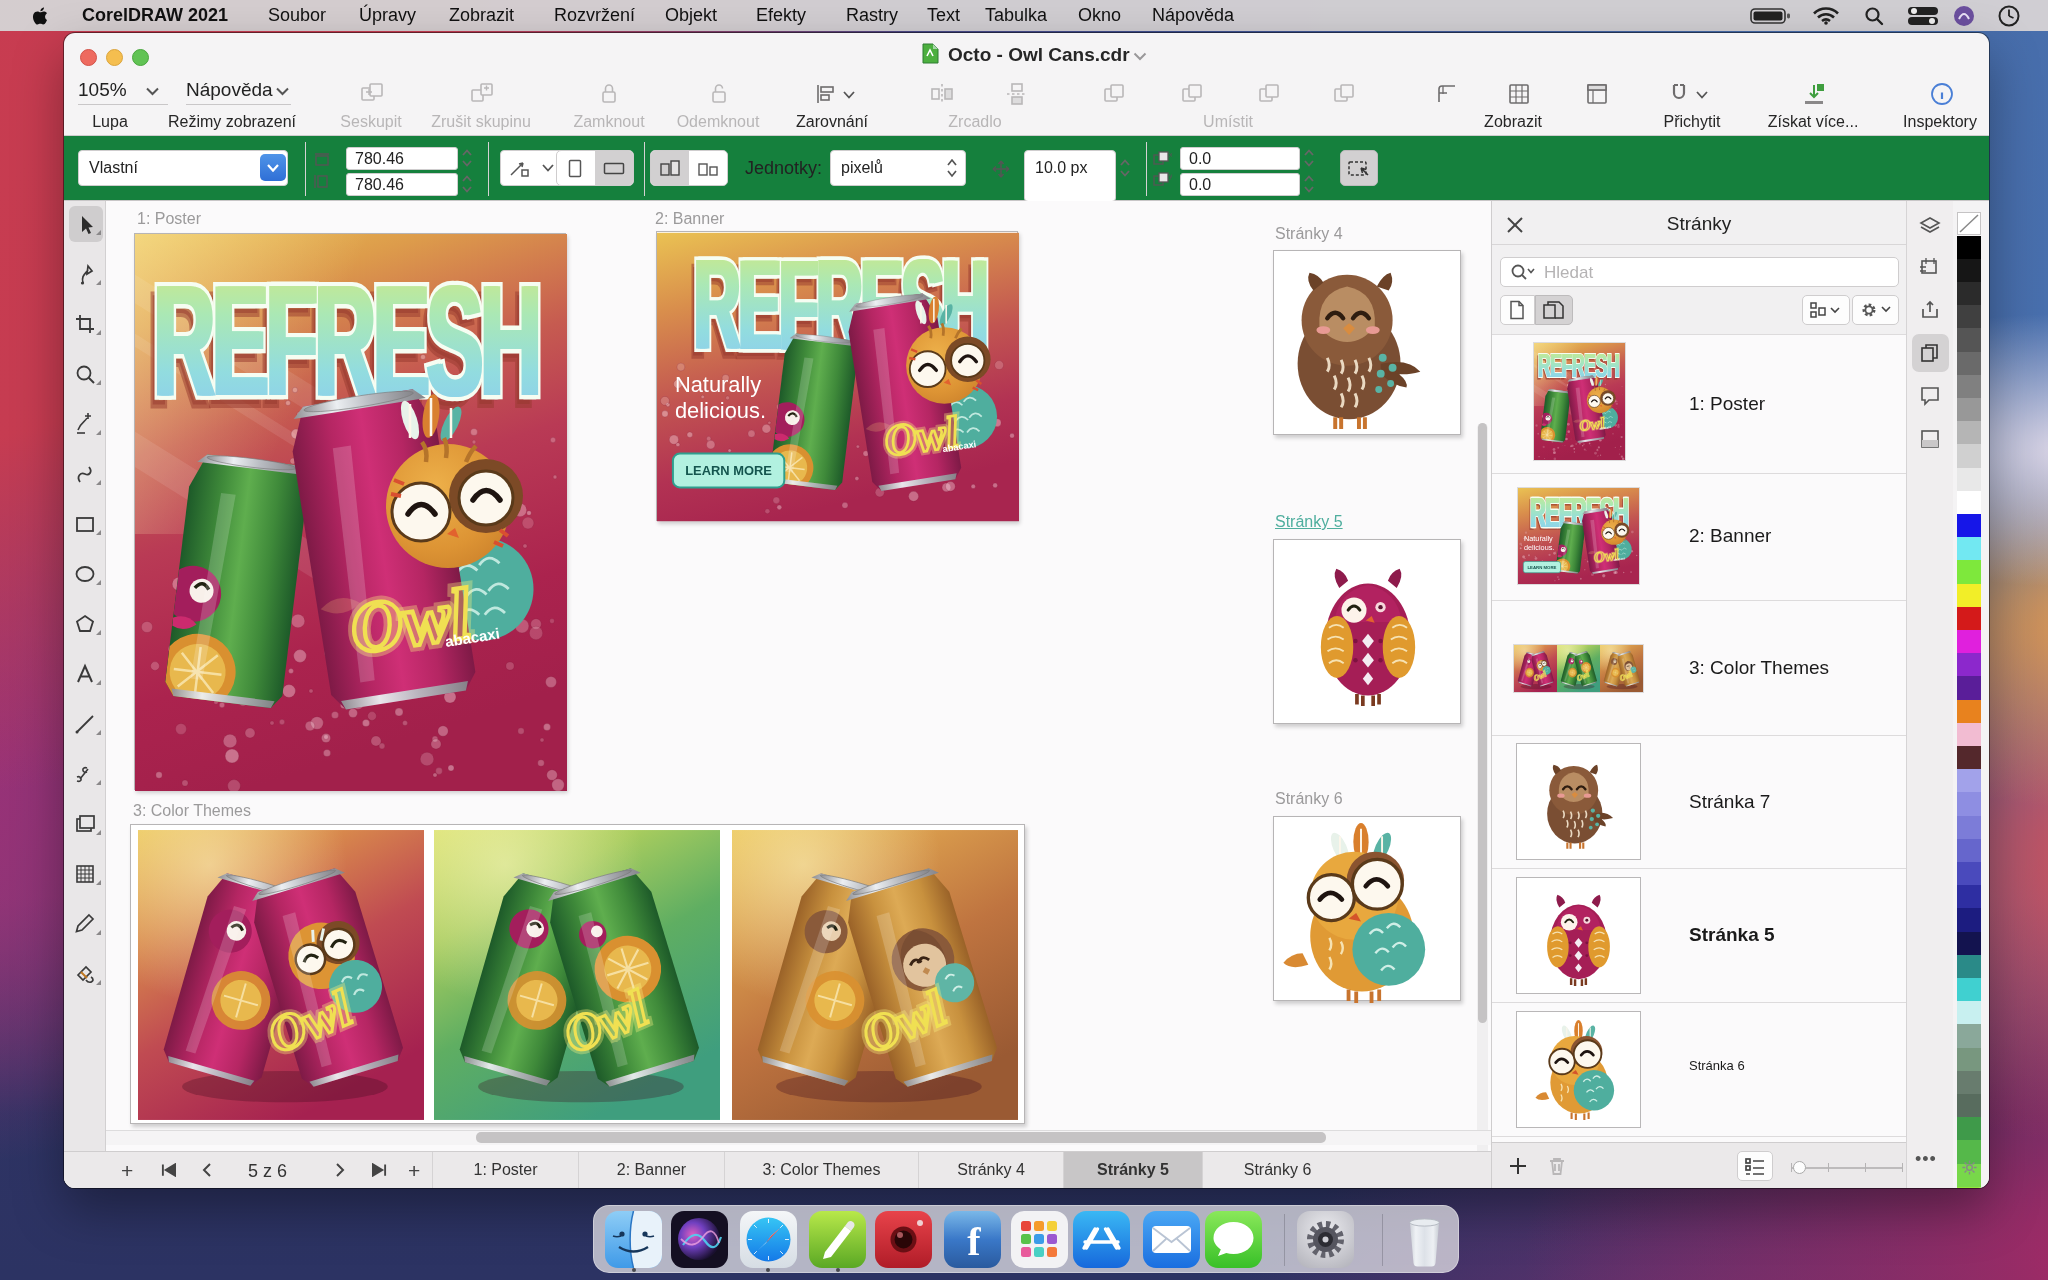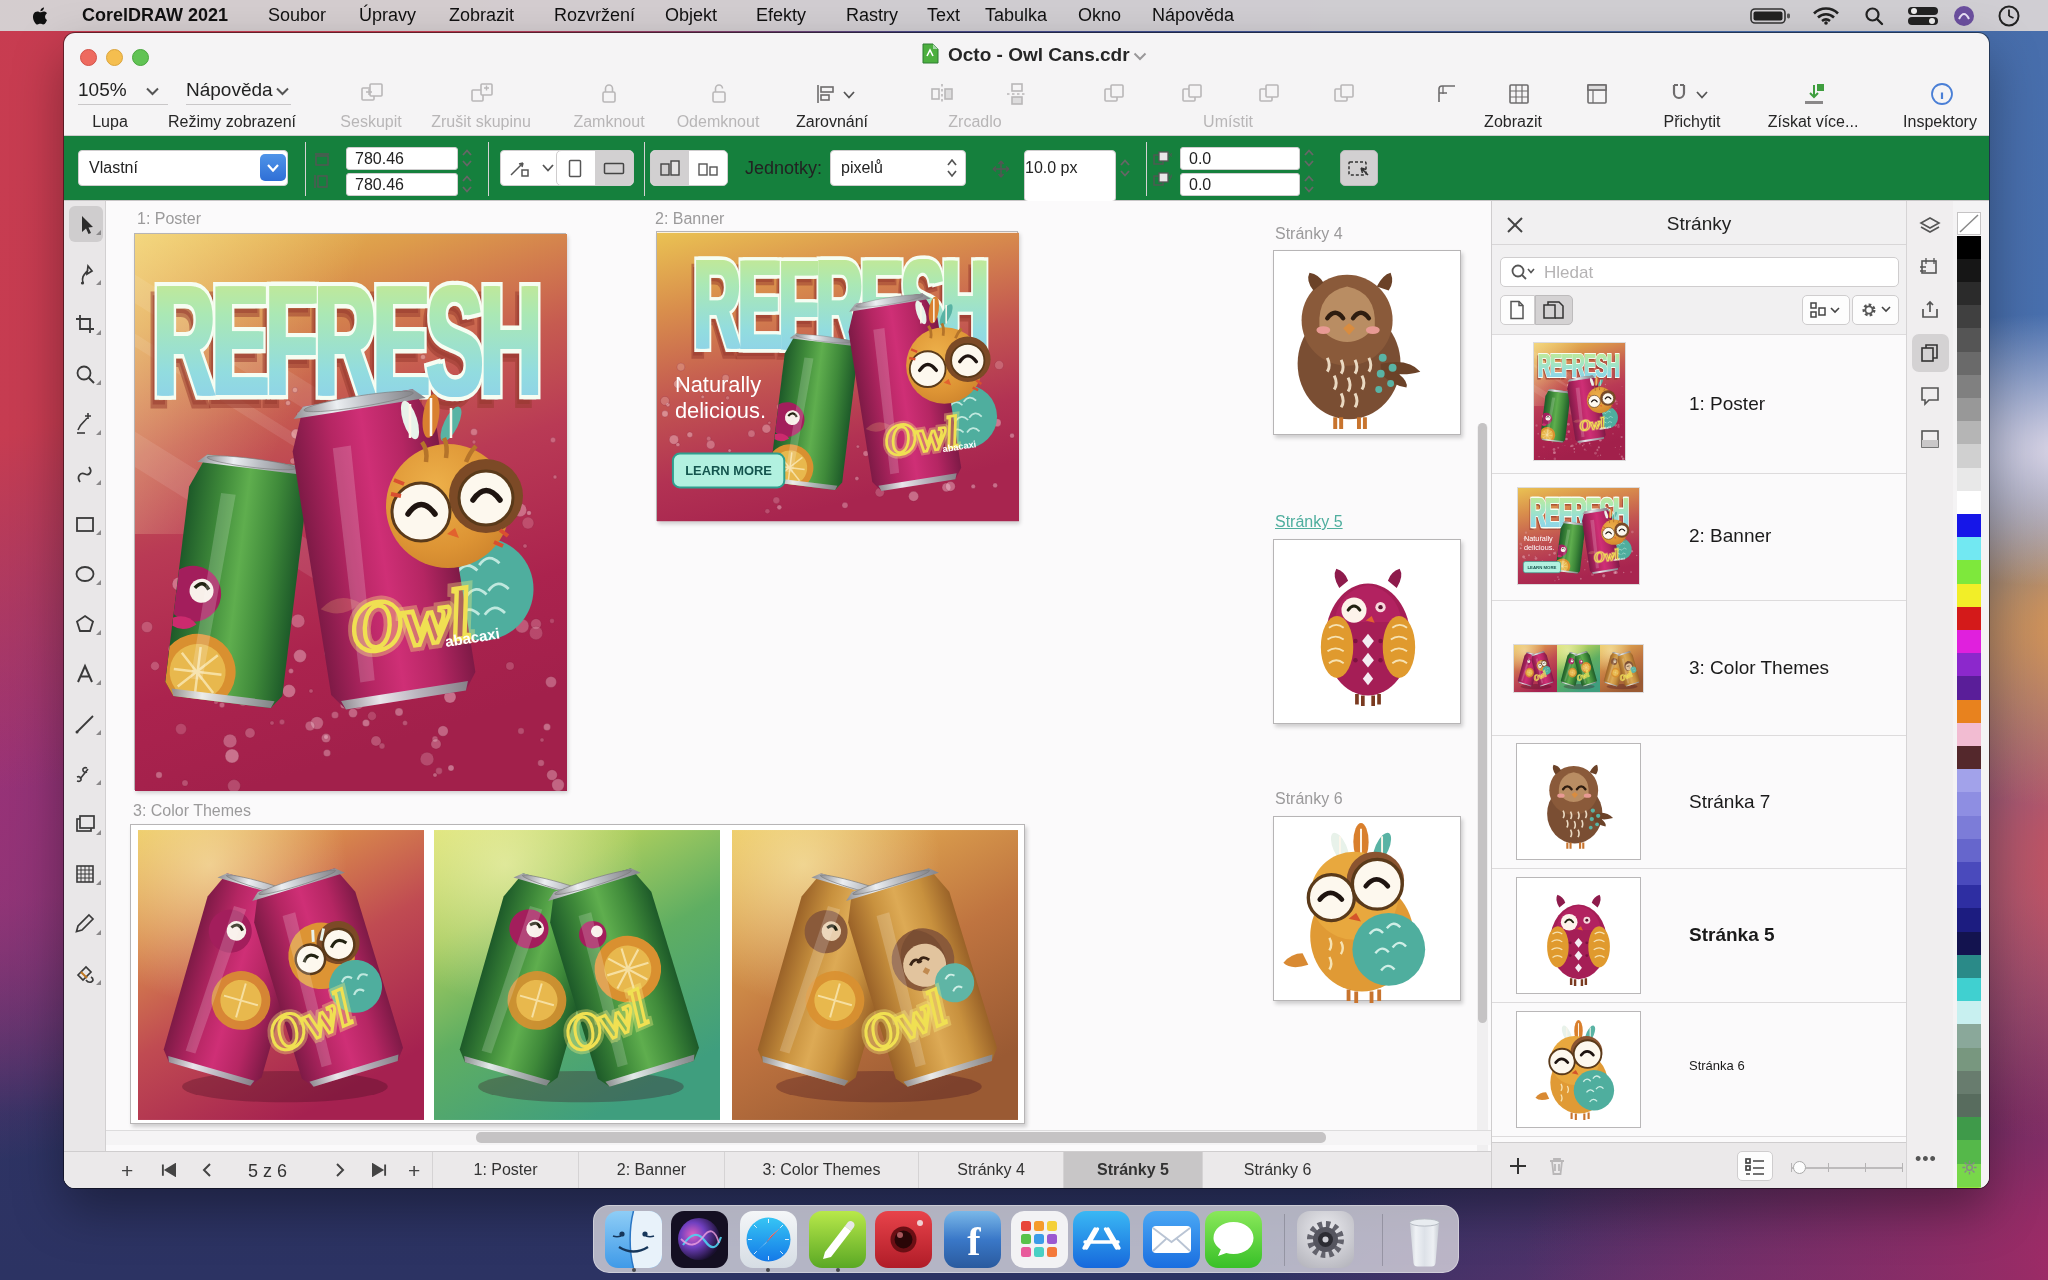--- a/index.html
+++ b/index.html
@@ -263,21 +263,21 @@
           <rect x="13" y="9" width="7" height="8"></rect>
         </svg>
         <div class="abs" style="left:681px;top:22px;font-size:18px;color:#222;">Jednotky:</div>
         <div class="field" style="left:766px;top:14px;width:136px;height:36px;line-height:34px;padding-left:10px;">pixelů</div>
         <svg class="abs" style="left:882px;top:21px" width="12" height="22" viewBox="0 0 12 22">
           <path d="M2 8 L6 3 L10 8 M2 14 L6 19 L10 14" fill="none" stroke="#555" stroke-width="1.7"></path>
         </svg>
         <svg class="abs" style="left:926px;top:23px" width="22" height="20" viewBox="0 0 22 20" stroke="#555" fill="none" stroke-width="1.5">
           <path d="M11 2 v16 M3 10 h16 M11 2 l-2.5 3 M11 2 l2.5 3 M11 18 l-2.5-3 M11 18 l2.5-3 M3 10 l3-2.5 M3 10 l3 2.5 M19 10 l-3-2.5 M19 10 l-3 2.5"></path>
         </svg>
-        <div class="field" style="left:960px;top:14px;width:92px;height:52px;line-height:34px;">10.0 px</div>
+        <div class="field" style="left:960px;top:14px;width:92px;height:52px;line-height:34px;padding-left:10px;">10.0 px</div>
         <svg class="abs" style="left:1054px;top:21px" width="14" height="22" viewBox="0 0 14 22">
     <path d="M3 8 L7 3.5 L11 8" fill="none" stroke="#666" stroke-width="1.8"></path>
     <path d="M3 14 L7 18.5 L11 14" fill="none" stroke="#666" stroke-width="1.8"></path>
         </svg>
         <svg class="abs" style="left:1088px;top:15px" width="20" height="16" viewBox="0 0 20 16" stroke="#555" fill="none" stroke-width="1.3">
           <rect x="2" y="4" width="9" height="9"></rect>
           <rect x="7" y="1" width="9" height="9" fill="#e9e7e8"></rect>
           <text x="17" y="6" font-size="7" fill="#555" stroke="none">x</text>
         </svg>
         <svg class="abs" style="left:1088px;top:36px" width="20" height="16" viewBox="0 0 20 16" stroke="#555" fill="none" stroke-width="1.3">

